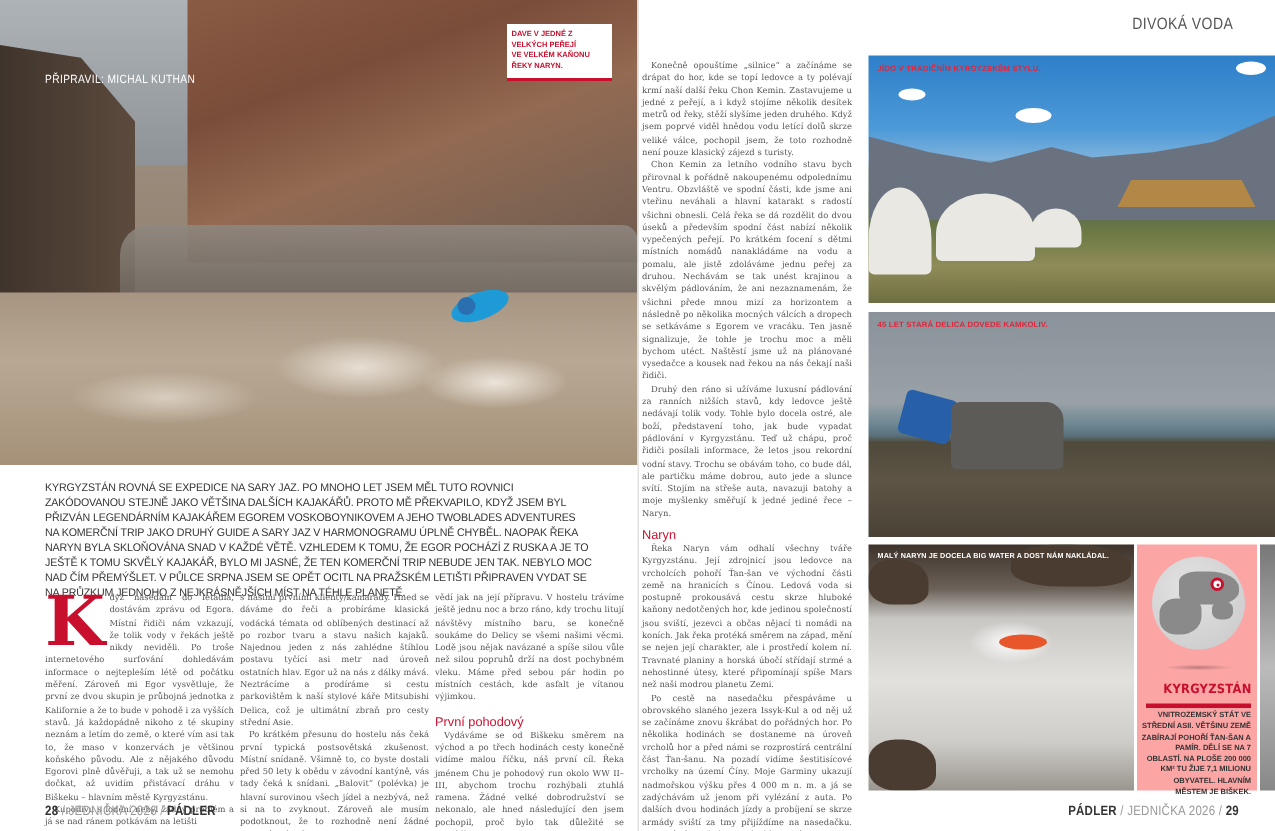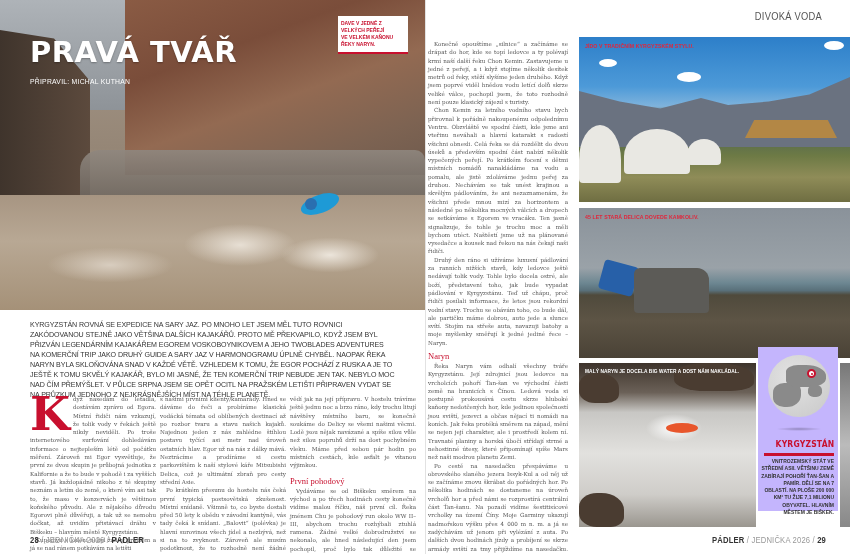--- a/index.html
+++ b/index.html
@@ -36,21 +36,21 @@
 .caption-box{position:absolute;left:338px;top:16px;width:70px;background:#fff;border-bottom:2px solid #c8102e;padding:4px 3px}
 .caption-box span{display:block;font-family:"Liberation Sans",sans-serif;font-size:5px;line-height:7px;color:#c8102e;font-weight:bold;text-transform:uppercase}
 
 .lede{position:absolute;left:30px;top:320px;width:380px;font-family:"Liberation Sans",sans-serif;font-size:7.4px;line-height:10px;color:#333;text-transform:uppercase;letter-spacing:-.1px;transform:scaleX(.96);transform-origin:left}
 
 .cols{position:absolute;top:395px;left:30px;width:385px;height:132px}
 .col{position:absolute;top:0;width:126px;font-size:5.6px;line-height:8.3px;color:#555;text-align:justify;hyphens:auto}
 .col p{text-indent:6px}
 .col p.first{text-indent:0}
 .dropcap{float:left;font-family:"DejaVu Serif",serif;font-weight:bold;font-size:46px;line-height:38px;color:#c8102e;margin:0 3px 0 0}
-.subhead{font-family:Liberation Serif, serif;font-size:8.5px;color:#c8102e;line-height:12px;margin-top:5px}
+.subhead{font-family:Liberation Sans, sans-serif;font-size:8.5px;color:#c8102e;line-height:12px;margin-top:5px}
 
 .folio{position:absolute;top:535px;font-family:"Liberation Sans",sans-serif;font-size:9px;color:#333;letter-spacing:.2px;transform:scaleX(.85)}
 .folio b{font-weight:bold}
 .folio .thin{color:#999}
 .folio-left{left:30px;transform-origin:left}
 .folio-right{right:24px;transform-origin:right}
 
 
 .section-label{position:absolute;right:28px;top:10px;font-family:"Liberation Sans",sans-serif;font-size:11px;color:#555;letter-spacing:.3px;transform:scaleX(.85);transform-origin:right}
 .rcol{position:absolute;left:428px;width:140px;font-size:5.6px;line-height:8.3px;color:#555;text-align:justify;hyphens:auto}
@@ -69,21 +69,21 @@
   linear-gradient(180deg,#8a929a 0%,#9aa2a8 40%,#6d8792 50%,#59707a 55%,#4f4a3c 58%,#5d5445 75%,#4a4236 100%)}
 .photo-van .van{position:absolute;left:55px;top:60px;width:75px;height:45px;background:#5c5b57;border-radius:6px 12px 4px 4px}
 .photo-van .trailer{position:absolute;left:22px;top:55px;width:35px;height:30px;background:#2760a8;border-radius:4px;transform:rotate(15deg)}
 .photo-river{left:579px;top:363px;width:177px;height:164px;background:
   radial-gradient(ellipse 40px 20px at 95px 65px,#fff,rgba(255,255,255,0) 70%),
   linear-gradient(180deg,#3d332b 0%,#6b6158 18%,#c8c7c4 30%,#e2e1de 55%,#cfcdc9 80%,#9a968f 100%)}
 .photo-river .kayak{position:absolute;left:87px;top:60px;width:32px;height:10px;background:#e8562c;border-radius:50%}
 .photo-river .rock{position:absolute;background:#4a3c31;border-radius:40% 50% 30% 40%}
 .photo-edge{left:840px;top:363px;width:10px;height:164px;background:linear-gradient(180deg,#777,#bbb,#888)}
 
-.infobox{position:absolute;left:758px;top:347px;width:80px;height:164px;background:#c4b5fd}
+.infobox{position:absolute;left:758px;top:363px;width:80px;height:164px;background:#fca5a5}
 .globe{position:absolute;left:10px;top:8px;width:62px;height:62px;border-radius:50%;background:radial-gradient(circle at 40% 35%,#e3e3e3,#c8c8c8)}
 .globe .land{position:absolute;background:#8a8a8a}
 .globe .marker{position:absolute;left:39px;top:14px;width:9px;height:9px;border-radius:50%;background:#fff;border:2px solid #c8102e}
 .globe .marker::after{content:"";position:absolute;left:1.5px;top:1.5px;width:2px;height:2px;border-radius:50%;background:#c8102e}
 .globe-shadow{position:absolute;left:18px;top:80px;width:46px;height:4px;border-radius:50%;background:radial-gradient(ellipse,rgba(0,0,0,.25),rgba(0,0,0,0) 70%)}
 .info-title{position:absolute;right:4px;top:92px;font-family:"DejaVu Sans",sans-serif;font-weight:bold;font-size:8.5px;color:#c8102e;letter-spacing:.2px;transform:scaleX(.9);transform-origin:right}
 .info-rule{position:absolute;left:6px;top:106px;width:70px;height:3px;background:#c8102e}
 .info-text{position:absolute;right:4px;top:111px;width:74px;font-family:"Liberation Sans",sans-serif;font-weight:bold;font-size:5px;line-height:7.3px;color:#333;text-align:right;text-transform:uppercase}
 .continue{color:#c8102e;font-size:6px}
 </style>
@@ -102,21 +102,20 @@
       <div class="kayak"></div>
       <div class="kayaker"></div>
     </div>
 
     <div class="caption-box">
       <span>DAVE V JEDNÉ Z VELKÝCH PEŘEJÍ</span>
       <span>VE VELKÉM KAŇONU ŘEKY NARYN.</span>
     </div>
 
     <div class="title-block">
-      <div class="title-main">PRAVÁ TVÁŘ</div>
       <div class="byline">PŘIPRAVIL: MICHAL KUTHAN</div>
     </div>
 
     <div class="lede">KYRGYZSTÁN ROVNÁ SE EXPEDICE NA SARY JAZ. PO MNOHO LET JSEM MĚL TUTO ROVNICI ZAKÓDOVANOU STEJNĚ JAKO VĚTŠINA DALŠÍCH KAJAKÁŘŮ. PROTO MĚ PŘEKVAPILO, KDYŽ JSEM BYL PŘIZVÁN LEGENDÁRNÍM KAJAKÁŘEM EGOREM VOSKOBOYNIKOVEM A JEHO TWOBLADES ADVENTURES NA KOMERČNÍ TRIP JAKO DRUHÝ GUIDE A SARY JAZ V HARMONOGRAMU ÚPLNĚ CHYBĚL. NAOPAK ŘEKA NARYN BYLA SKLOŇOVÁNA SNAD V KAŽDÉ VĚTĚ. VZHLEDEM K TOMU, ŽE EGOR POCHÁZÍ Z RUSKA A JE TO JEŠTĚ K TOMU SKVĚLÝ KAJAKÁŘ, BYLO MI JASNÉ, ŽE TEN KOMERČNÍ TRIP NEBUDE JEN TAK. NEBYLO MOC NAD ČÍM PŘEMÝŠLET. V PŮLCE SRPNA JSEM SE OPĚT OCITL NA PRAŽSKÉM LETIŠTI PŘIPRAVEN VYDAT SE NA PRŮZKUM JEDNOHO Z NEJKRÁSNĚJŠÍCH MÍST NA TÉHLE PLANETĚ.</div>
 
     <div class="cols">
       <div class="col" style="left:0">
         <p class="first"><span class="dropcap">K</span><span>dyž nasedám do letadla, dostávám zprávu od Egora. Místní řidiči nám vzkazují, že tolik vody v řekách ještě nikdy neviděli. Po troše internetového surfování dohledávám informace o nejtepleším létě od počátku měření. Zároveň mi Egor vysvětluje, že první ze dvou skupin je průbojná jednotka z Kalifornie a že to bude v pohodě i za vyšších stavů. Já každopádně nikoho z té skupiny neznám a letím do země, o které vím asi tak to, že maso v konzervách je většinou koňského původu. Ale z nějakého důvodu Egorovi plně důvěřuji, a tak už se nemohu dočkat, až uvidím přistávací dráhu v Biškeku – hlavním městě Kyrgyzstánu.</span></p>
         <p>Kupodivu s lodění nebyl žádný problém a já se nad ránem potkávám na letišti</p>
       </div>

